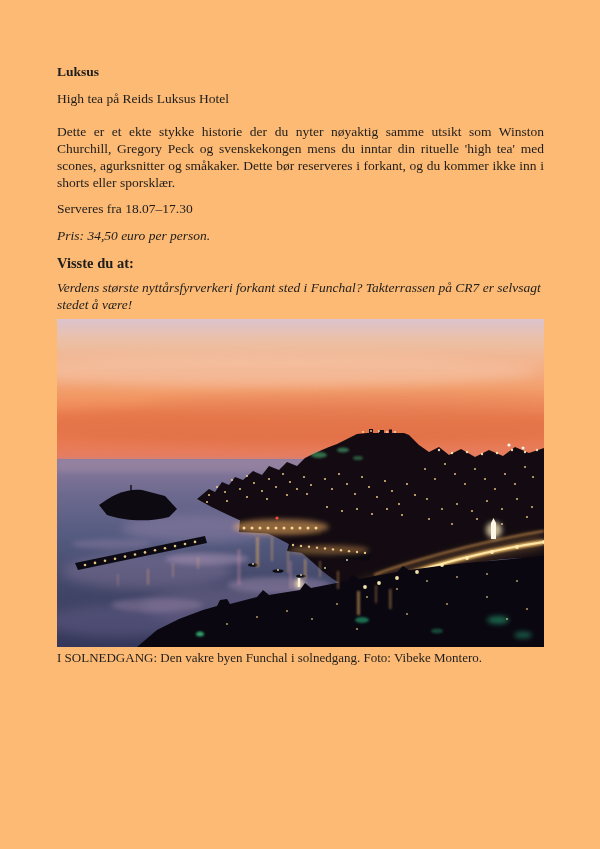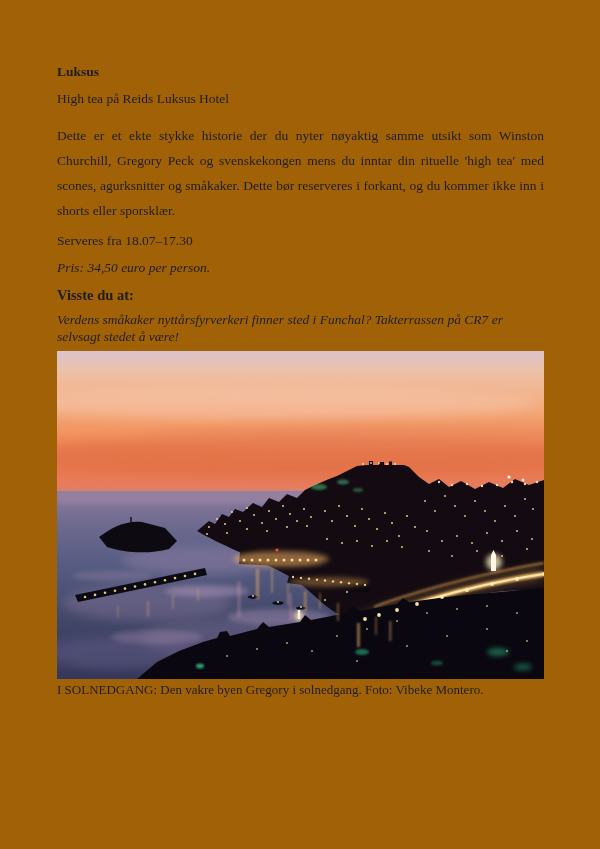--- a/index.html
+++ b/index.html
@@ -1,23 +1,23 @@
 <!DOCTYPE html>
 <html><head>
 <meta charset="utf-8">
 <style>
   html,body{margin:0;padding:0;background:#ffffff;}
   .page{
-    position:relative;width:600px;height:849px;background:#a16207;
+    position:relative;width:600px;height:849px;background:#fdba74;
     font-family:"Liberation Serif", serif;color:#1e1d1b;overflow:hidden;
   }
   .content{position:absolute;left:57px;top:63px;width:487px;}
   .h-luksus{font-size:13.5px;font-weight:bold;line-height:17px;margin:0 0 10px 0;}
   .subheading{font-size:13.5px;line-height:17px;margin:0 0 9px 0;}
-  .body-par{font-size:13.5px;line-height:25px;margin:16px 0 9px 0;text-align:justify;}
+  .body-par{font-size:13.5px;line-height:17px;margin:16px 0 9px 0;text-align:justify;}
   .serving{font-size:13.5px;line-height:17px;margin:0 0 10px 0;}
   .price{font-size:13.5px;line-height:17px;font-style:italic;margin:0 0 10px 0;}
   .dyk-head{font-size:14.5px;line-height:18px;font-weight:bold;margin:0 0 7px 0;}
   .dyk-text{font-size:13.5px;line-height:17px;font-style:italic;margin:0 0 6px 0;}
   .photo-frame{width:487px;height:328px;display:block;}
   .caption{font-size:13px;line-height:16px;margin:3px 0 0 0;}
 </style>
 </head>
 <body>
 
@@ -29,21 +29,21 @@
     <div class="subheading">High tea på Reids Luksus Hotel</div>
 
     <p class="body-par">Dette er et ekte stykke historie der du nyter nøyaktig samme utsikt som Winston Churchill, Gregory Peck og svenskekongen mens du inntar din rituelle 'high tea' med scones, agurksnitter og småkaker. Dette bør reserveres i forkant, og du kommer ikke inn i shorts eller sporsklær.</p>
 
     <div class="serving">Serveres fra 18.07–17.30</div>
 
     <div class="price">Pris: 34,50 euro per person.</div>
 
     <div class="dyk-head">Visste du at:</div>
 
-    <div class="dyk-text">Verdens småkaker nyttårsfyrverkeri finner sted i Funchal? Takterrassen på CR7 er selvsagt stedet å være!</div>
+    <div class="dyk-text">Verdens største nyttårsfyrverkeri forkant sted i Funchal? Takterrassen på CR7 er selvsagt stedet å være!</div>
 
     <svg class="photo-frame" viewBox="0 0 487 328" xmlns="http://www.w3.org/2000/svg" preserveAspectRatio="none">
       <defs>
         <linearGradient id="skyG" x1="0" y1="0" x2="0" y2="1">
           <stop offset="0" stop-color="#dcc3ce"></stop>
           <stop offset="0.14" stop-color="#ecc0a6"></stop>
           <stop offset="0.30" stop-color="#f3b28a"></stop>
           <stop offset="0.48" stop-color="#f29c69"></stop>
           <stop offset="0.64" stop-color="#ef8352"></stop>
           <stop offset="0.78" stop-color="#ea7a4f"></stop>
@@ -311,15 +311,15 @@
           <rect x="332" y="270" width="2.5" height="20" fill="#f0b060" opacity="0.4" filter="url(#b2)"></rect>
           <rect x="60" y="255" width="1.5" height="12" fill="#e8b070" opacity="0.3" filter="url(#b2)"></rect>
           <rect x="90" y="250" width="2" height="16" fill="#e8b070" opacity="0.35" filter="url(#b2)"></rect>
           <rect x="115" y="244" width="2" height="14" fill="#e8b070" opacity="0.3" filter="url(#b2)"></rect>
           <rect x="140" y="238" width="2" height="12" fill="#e8b070" opacity="0.3" filter="url(#b2)"></rect>
           <rect x="180" y="230" width="4" height="36" fill="#d893a8" opacity="0.28" filter="url(#b2)"></rect>
           <rect x="232" y="242" width="3" height="28" fill="#e0a0b0" opacity="0.25" filter="url(#b2)"></rect>
         </g>
     </svg>
 
-    <div class="caption">I SOLNEDGANG: Den vakre byen Gregory i solnedgang. Foto: Vibeke Montero.</div>
+    <div class="caption">I SOLNEDGANG: Den vakre byen Funchal i solnedgang. Foto: Vibeke Montero.</div>
   </div>
 </div>
 
 </body></html>

